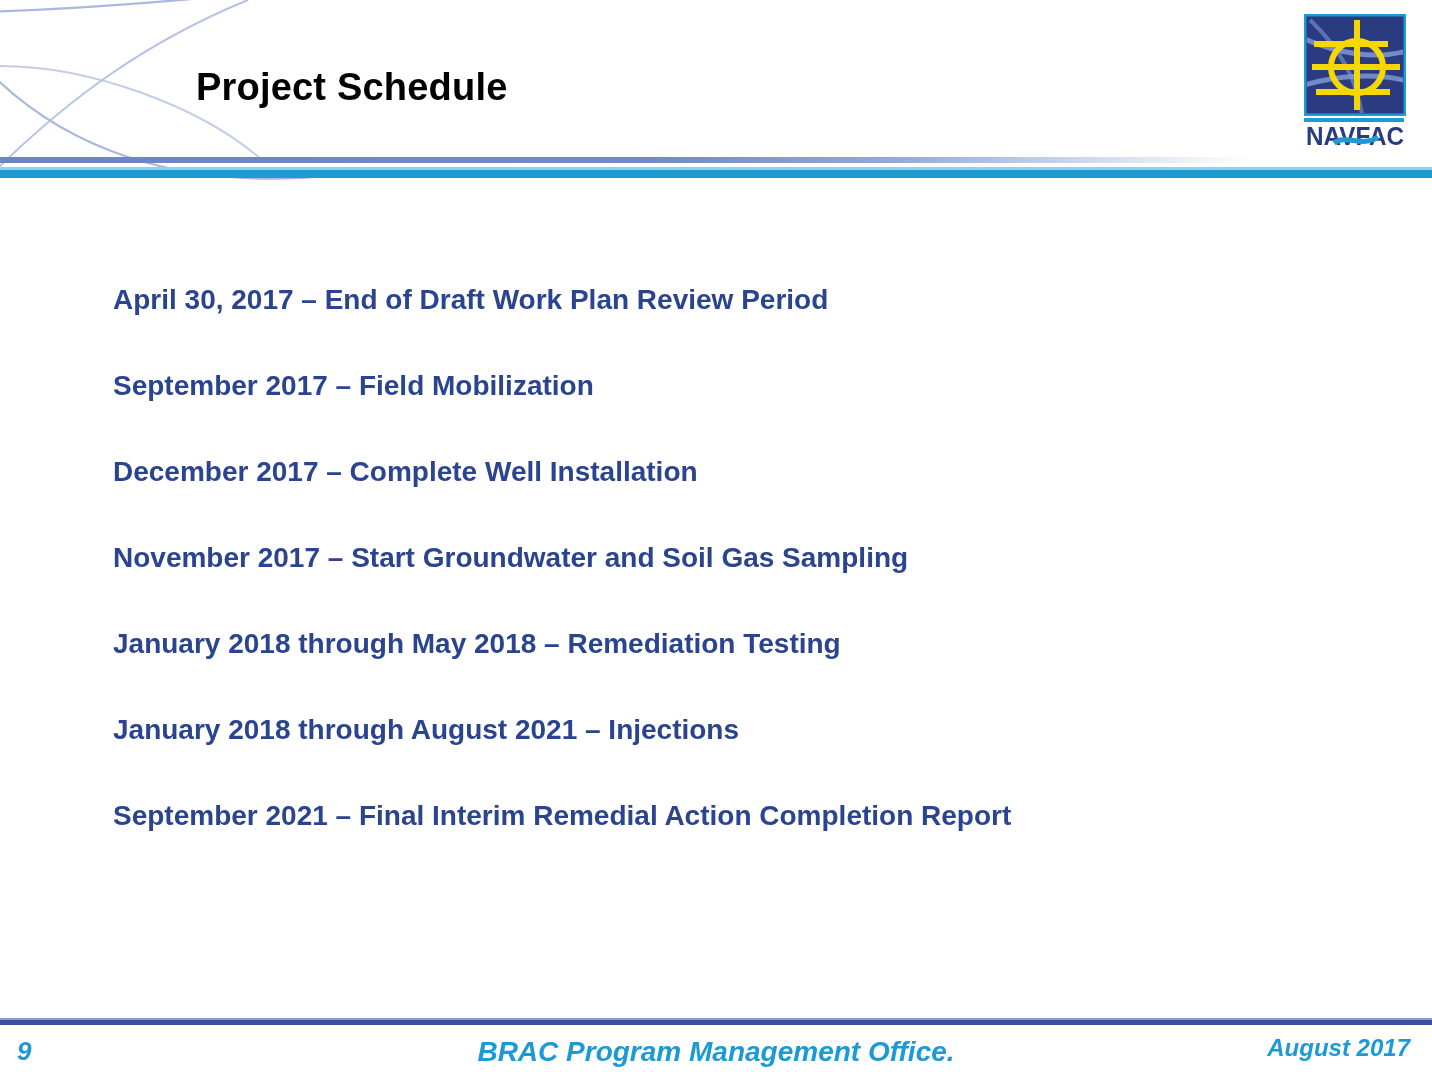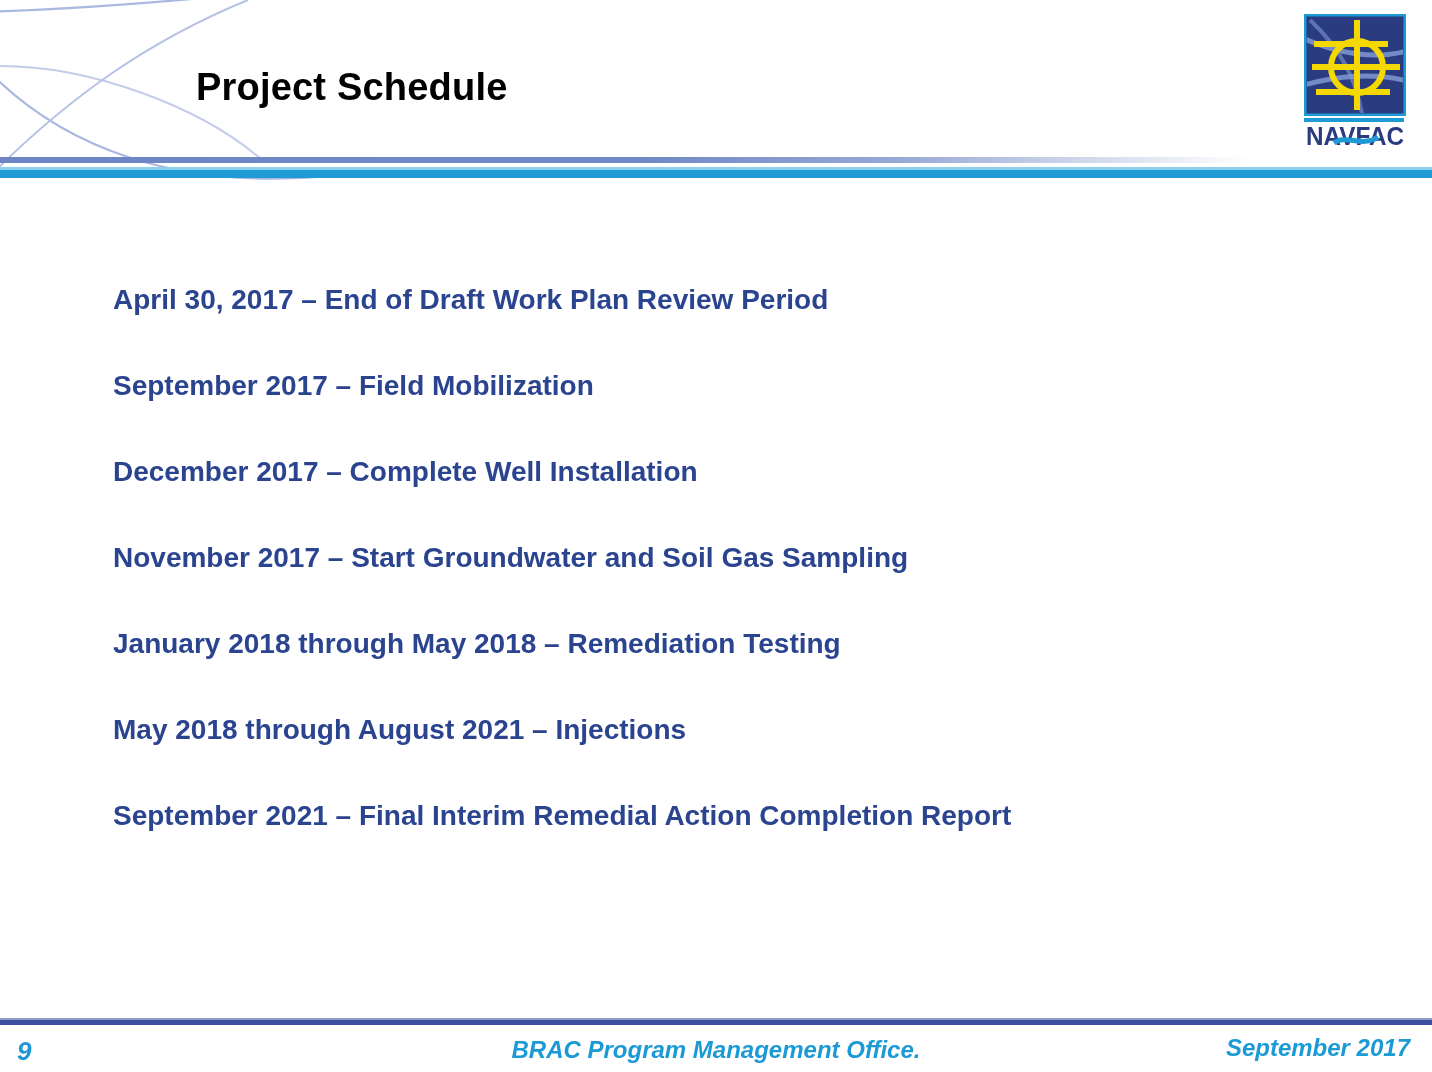--- a/index.html
+++ b/index.html
@@ -140,21 +140,21 @@
     font-weight: bold;
     font-style: italic;
     color: #2196d6;
   }
   .footer-center {
     position: absolute;
     left: 0;
     top: 1036px;
     width: 1432px;
     text-align: center;
-    font-size: 24px;
+    font-size: 28px;
     font-weight: bold;
     font-style: italic;
     color: #1c9ad6;
   }
   .footer-right {
     position: absolute;
     right: 22px;
     top: 1034px;
     font-size: 24px;
     font-weight: bold;
@@ -206,26 +206,26 @@
       <path d="M 34 25 C 46 16 62 30 78 19" fill="none" stroke="#1e9ad6" stroke-width="5"></path>
     </svg>
   </div>
 
   <div class="body-list">
     <div class="body-line">April 30, 2017 – End of Draft Work Plan Review Period</div>
     <div class="body-line">September 2017 – Field Mobilization</div>
     <div class="body-line">December 2017 – Complete Well Installation</div>
     <div class="body-line">November 2017 – Start Groundwater and Soil Gas Sampling</div>
     <div class="body-line">January 2018 through May 2018 – Remediation Testing</div>
-    <div class="body-line">May 2018 through August 2021 – Injections</div>
+    <div class="body-line">January 2018 through August 2021 – Injections</div>
     <div class="body-line">September 2021 – Final Interim Remedial Action Completion Report</div>
   </div>
 
   <div class="footer-rule-top"></div>
   <div class="footer-rule"></div>
 
   <div class="page-number">9</div>
 
   <div class="footer-center">BRAC Program Management Office.</div>
 
-  <div class="footer-right">September 2017</div>
+  <div class="footer-right">August 2017</div>
 
 </div>
 
 </body></html>

